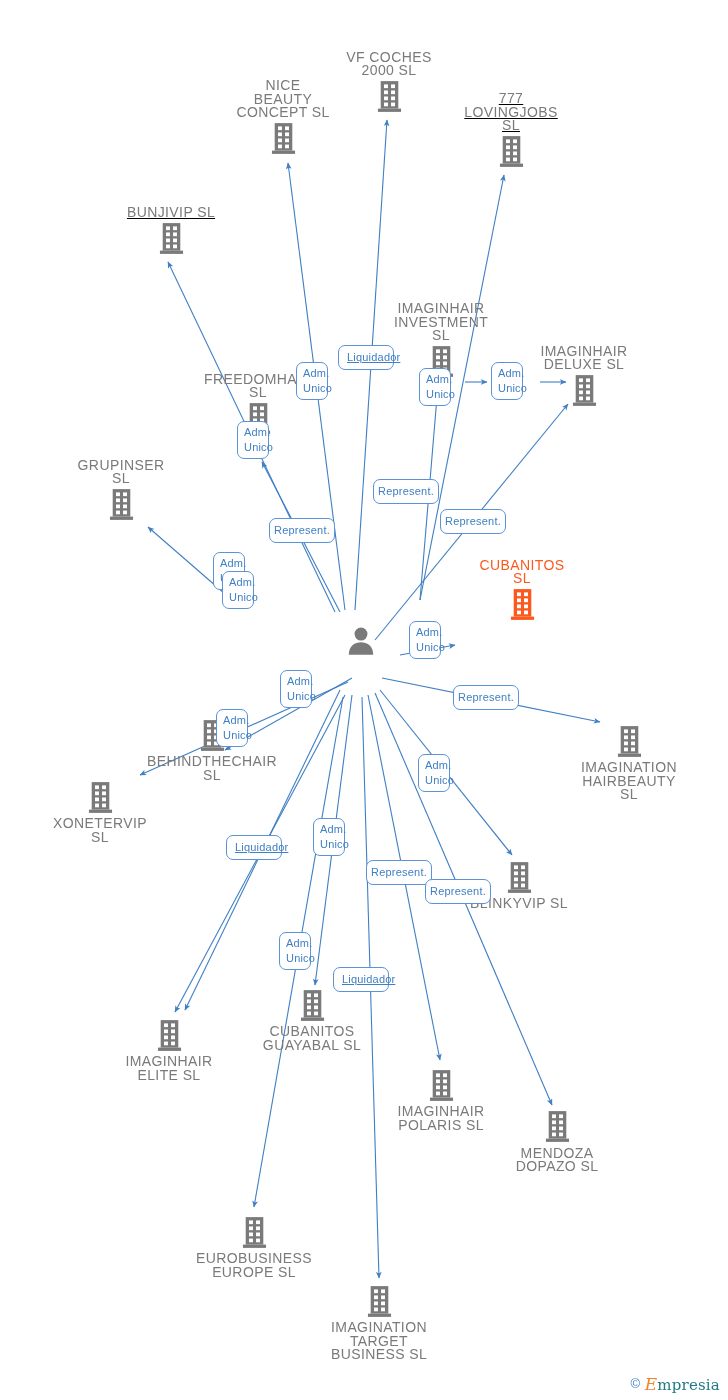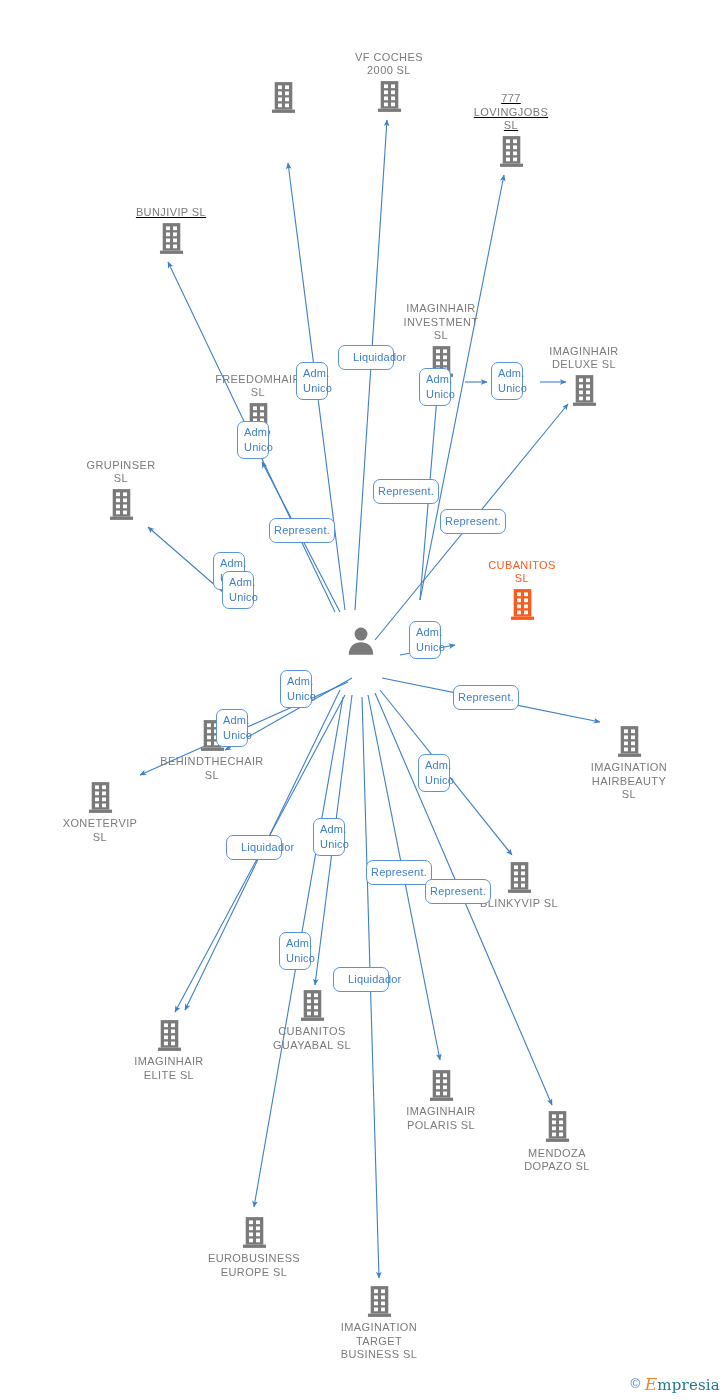--- a/index.html
+++ b/index.html
@@ -24,21 +24,21 @@
     pointer-events: none;
   }
   .node {
     position: absolute;
     width: 130px;
     margin-left: -65px;
     text-align: center;
     line-height: 13.5px;
   }
   .node .nlabel {
-    font-size: 11px;
+    font-size: 14px;
     color: #7a7a7a;
     letter-spacing: 0.4px;
     white-space: pre-line;
     display: block;
   }
   .node .nicon {
     display: block;
     margin: 0 auto;
   }
   .node.above .nicon { margin-top: 2px; }
@@ -53,21 +53,21 @@
     color: #3f7fc4;
     font-size: 11px;
     text-align: center;
     line-height: 15px;
     padding: 3px 6px;
     white-space: pre-line;
     letter-spacing: 0.2px;
   }
   .pill.two { width: 32px; margin-left: -22px; }
   .pill.one { width: 66px; margin-left: -33px; padding: 4px 4px; }
-  .pill.liq { width: 56px; margin-left: -37px; padding: 4px 14px; }
+  .pill.liq { width: 56px; margin-left: -37px; padding: 4px 8px; text-decoration: underline; }
 
   #watermark {
     position: absolute;
     right: 8px;
     bottom: 6px;
     font-size: 15px;
     letter-spacing: 0.2px;
     white-space: nowrap;
   }
   #watermark .c {
@@ -137,20 +137,23 @@
               <rect x="7" y="9.5" width="3.6" height="3.4"></rect>
               <rect x="13.4" y="9.5" width="3.6" height="3.4"></rect>
               <rect x="7" y="15" width="3.6" height="3.4"></rect>
               <rect x="13.4" y="15" width="3.6" height="3.4"></rect>
               <rect x="7" y="20.5" width="3.6" height="3.4"></rect>
               <rect x="13.4" y="20.5" width="3.6" height="3.4"></rect>
             </g>
           </svg></span>
       </div>
       <div class="node above" style="left: 283px; top: 79px;">
+        <span class="nlabel">NICE
+BEAUTY
+CONCEPT  SL</span>
         <span class="nicon"><svg width="27" height="33" viewBox="0 0 24 30" xmlns="http://www.w3.org/2000/svg">
             <rect x="4" y="1" width="16" height="25" fill="#7a7a7a"></rect>
             <rect x="1.5" y="26" width="21" height="3" fill="#7a7a7a"></rect>
             <g fill="#ffffff">
               <rect x="7" y="4" width="3.6" height="3.4"></rect>
               <rect x="13.4" y="4" width="3.6" height="3.4"></rect>
               <rect x="7" y="9.5" width="3.6" height="3.4"></rect>
               <rect x="13.4" y="9.5" width="3.6" height="3.4"></rect>
               <rect x="7" y="15" width="3.6" height="3.4"></rect>
               <rect x="13.4" y="15" width="3.6" height="3.4"></rect>

